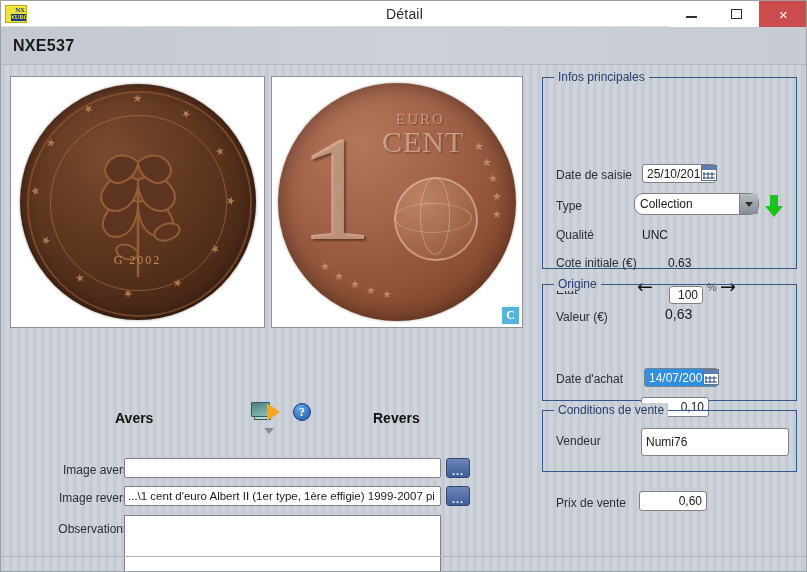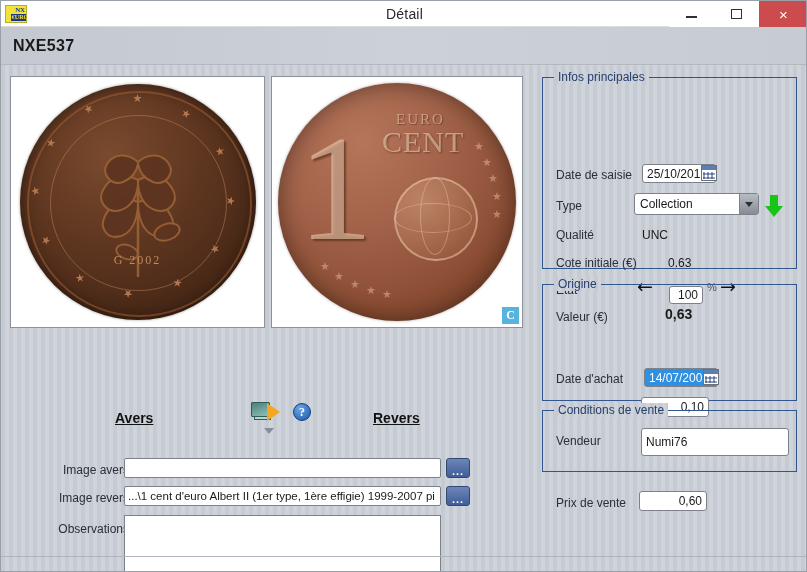--- a/index.html
+++ b/index.html
@@ -274,21 +274,20 @@
     font-family: "Liberation Serif", serif;
     opacity: 0.85;
   }
 
   
   .side-label {
     position: absolute;
     font-size: 14px;
     font-weight: bold;
     color: #111111;
-    text-decoration: underline;
   }
   #label-avers { left: 114px; top: 345px; }
   #label-revers { left: 372px; top: 345px; }
 
   .swap-icon {
     position: absolute;
     left: 250px; top: 336px;
     width: 38px; height: 22px;
   }
   .swap-mon {
@@ -411,21 +410,21 @@
     font-size: 12px;
     color: #2a2f38;
   }
   .fld-static {
     position: absolute;
     font-size: 12px;
     color: #1a1a1a;
   }
   .fld-static.big {
     font-size: 14px;
-    font-weight: bold;
+    font-weight: normal;
   }
   .fld-input {
     position: absolute;
     background: #ffffff;
     border: 1px solid #7d828a;
     border-radius: 3px;
     box-sizing: border-box;
     font-size: 12px;
     color: #1a1a1a;
     display: flex;
@@ -460,21 +459,21 @@
     background:
       repeating-linear-gradient(90deg,#7a8fb5 0 2px, #ffffff 2px 4px),
       repeating-linear-gradient(0deg,#7a8fb5 0 2px, #ffffff 2px 4px);
     background-blend-mode: multiply;
     opacity: 0.8;
   }
   .combo {
     position: absolute;
     background: #ffffff;
     border: 1px solid #7d828a;
-    border-radius: 3px;
+    border-radius: 9px;
     box-sizing: border-box;
     display: flex;
     align-items: center;
     font-size: 12px;
     color: #1a1a1a;
   }
   .combo .ctext { flex: 1; padding-left: 5px; }
   .combo .cbtn {
     width: 19px;
     height: 100%;

